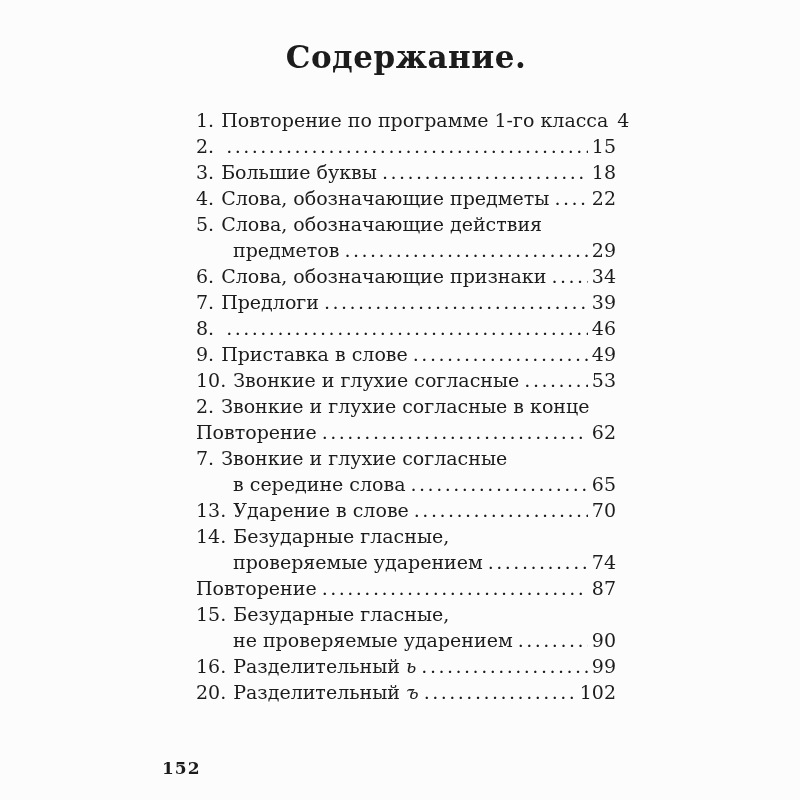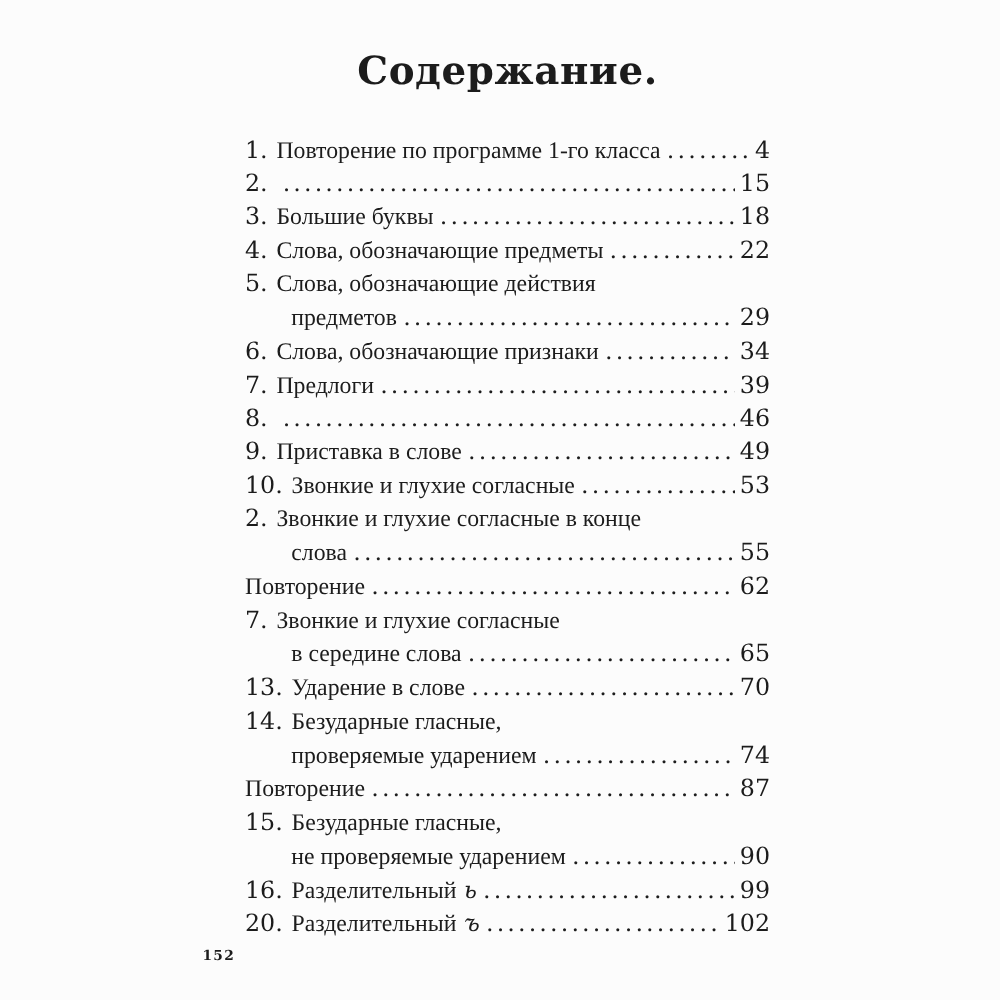--- a/index.html
+++ b/index.html
@@ -47,21 +47,20 @@
   .toc-line.cont {
     padding-left: 37px;
     justify-content: space-between;
   }
   .num {
     flex: 0 0 auto;
     margin-right: 7px;
   }
   .txt {
     flex: 0 0 auto;
-    font-family: Liberation Serif, serif;
   }
   .letter {
     flex: 0 0 auto;
     margin-left: 6px;
     font-style: italic;
   }
   .dots {
     flex: 1 1 auto;
     min-width: 0;
     overflow: hidden;
@@ -71,21 +70,21 @@
     content: "....................................................................................................";
     letter-spacing: 2.5px;
   }
   .pg {
     flex: 0 0 auto;
   }
   .folio {
     position: absolute;
     left: 162px;
     top: 758px;
-    font-size: 11px;
+    font-size: 17px;
     font-weight: bold;
     letter-spacing: 1px;
   }
 </style>
 </head>
 <body>
 
 <div class="scan-page" style="--paper: #fcfcfc; --ink: #1c1c1c;">
   <div class="content">
     <h1 class="title">Содержание.</h1>
@@ -169,25 +168,20 @@
             <span class="txt">Звонкие и глухие согласные</span>
             <span class="dots"></span>
             <span class="pg">53</span>
           </div>
         </div>
         <div class="toc-entry">
           <div class="toc-line">
             <span class="num">2.</span>
             <span class="txt">Звонкие и глухие согласные в конце</span>
           </div>
-          <div class="toc-line cont">
-            <span class="txt">слова</span>
-            <span class="dots"></span>
-            <span class="pg">55</span>
-          </div>
         </div>
         <div class="toc-entry">
           <div class="toc-line">
             <span class="txt">Повторение</span>
             <span class="dots"></span>
             <span class="pg">62</span>
           </div>
         </div>
         <div class="toc-entry">
           <div class="toc-line">

